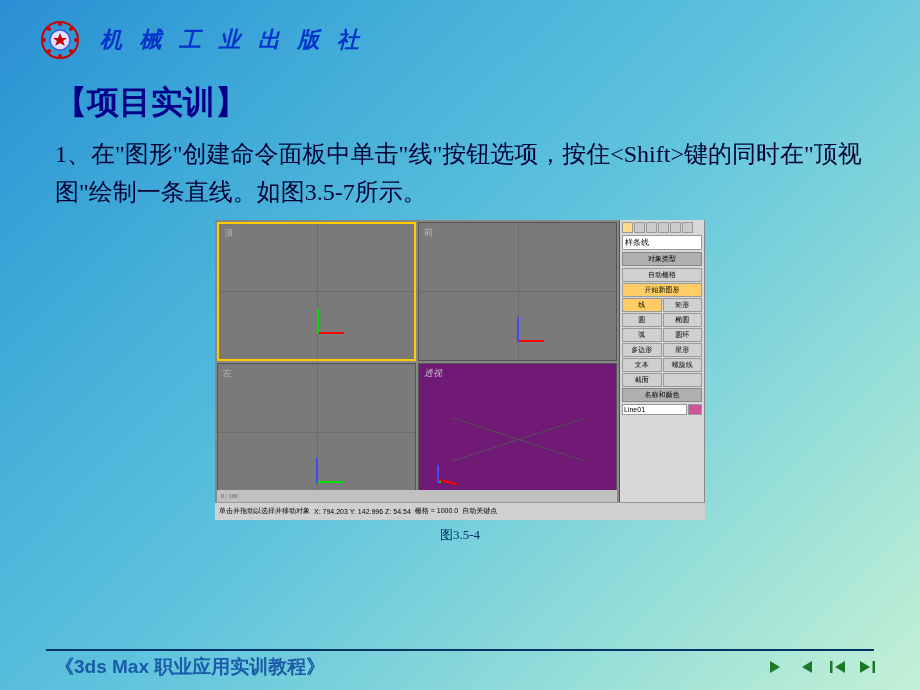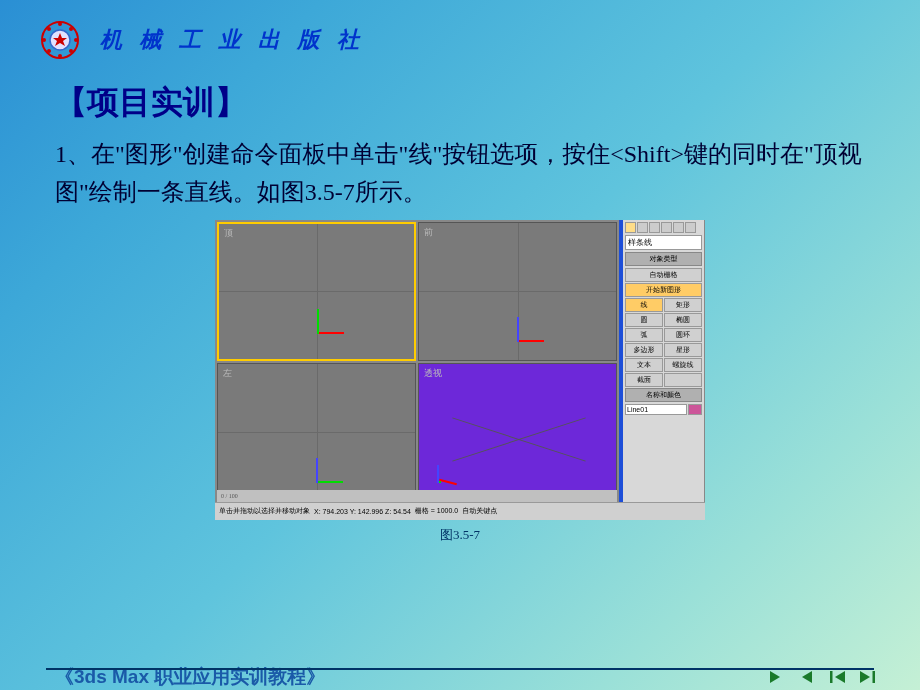--- a/index.html
+++ b/index.html
@@ -93,21 +93,22 @@
   .vp1 .axis-r { bottom: 25px; left: 100px; }
   .vp1 .axis-g { bottom: 25px; left: 98px; }
   .vpgrid::before, .vpgrid::after {
     content: '';
     position: absolute;
     background: #6a6a6a;
   }
   .vpgrid::before { width: 1px; height: 100%; left: 50%; }
   .vpgrid::after { height: 1px; width: 100%; top: 50%; }
   .persp {
-    background: #6d28d9;
+    background: #701a75;
+    font-style: italic;
   }
   .persp-floor {
     position: absolute;
     width: 140px;
     height: 70px;
     left: 30px;
     top: 40px;
   }
   .persp-floor::before, .persp-floor::after {
     content: '';
@@ -115,21 +116,21 @@
     background: #555;
     height: 1px;
     width: 140px;
     top: 35px;
   }
   .persp-floor::before { transform: rotate(18deg); }
   .persp-floor::after { transform: rotate(-18deg); }
   .side-panel {
     width: 85px;
     background: #d8d8d8;
-    border-left: 4px solid #1d4ed8;
+    border-left: 1px solid #1d4ed8;
     font-size: 8px;
     font-family: sans-serif;
     padding: 2px;
   }
   .panel-tabs {
     display: flex;
     gap: 1px;
     margin-bottom: 2px;
   }
   .ptab {
@@ -219,21 +220,21 @@
     color: #003366;
     font-size: 13px;
     margin-top: 6px;
     font-family: "SimSun", "宋体", serif;
   }
   .footer {
     position: absolute;
     bottom: 0;
     left: 0;
     width: 100%;
-    height: 22px;
+    height: 41px;
     display: flex;
     align-items: center;
     justify-content: space-between;
     padding: 0 40px 5px 55px;
   }
   .footer-line {
     position: absolute;
     top: 0;
     left: 5%;
     width: 90%;
@@ -365,21 +366,21 @@
       <div class="timeline">
         <span>0 / 100</span>
       </div>
       <div class="bottom-bar">
         <span style="white-space:nowrap;overflow:hidden;max-width:110px;">单击并拖动以选择并移动对象</span>
         <span style="white-space:nowrap;">X: 794.203   Y: 142.996   Z: 54.54</span>
         <span>栅格 = 1000.0</span>
         <span>自动关键点</span>
       </div>
     </div>
-    <div class="figure-caption">图3.5-7</div>
+    <div class="figure-caption">图3.5-4</div>
   </div>
 </div>
 
 <div class="footer">
   <div class="footer-line"></div>
   <div class="footer-text">《3ds Max 职业应用实训教程》</div>
   <div class="nav-buttons">
     <div class="nav-btn">
       <svg viewBox="0 0 22 18">
           <path d="M3 3 L13 9 L3 15 Z" fill="#1a7a2a"></path>

